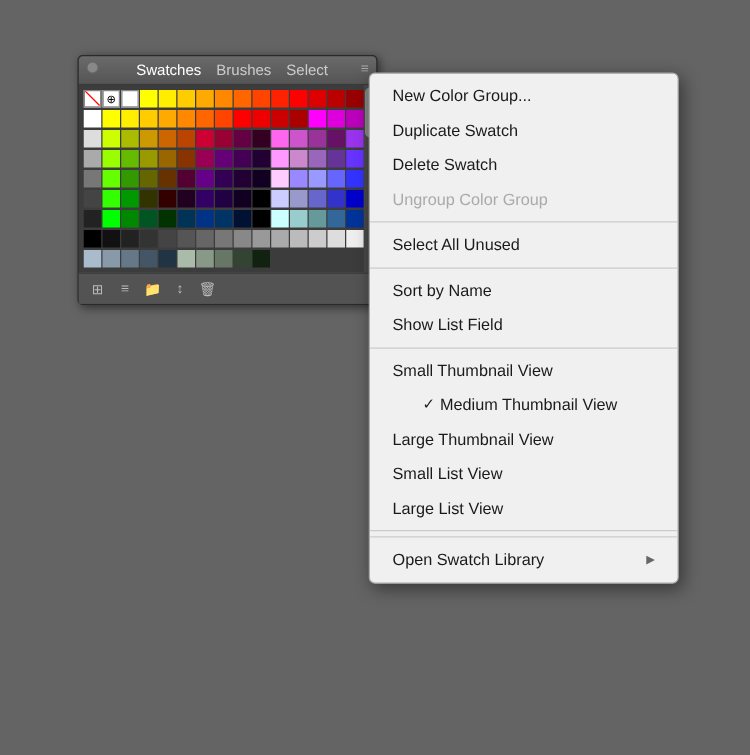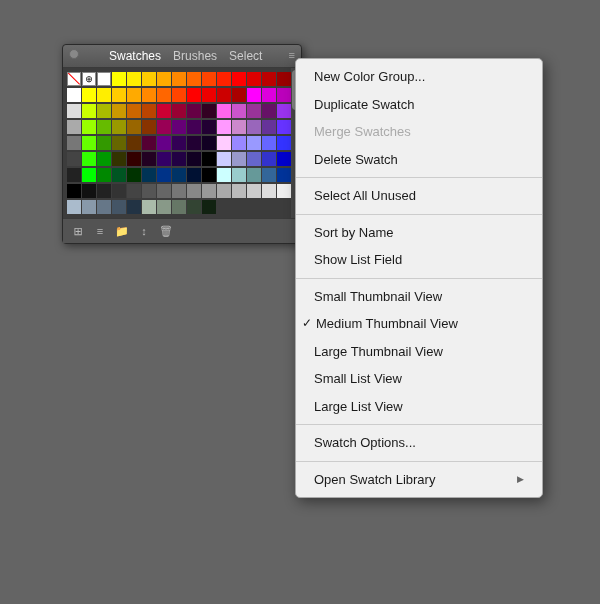--- a/index.html
+++ b/index.html
@@ -150,20 +150,21 @@
       align-items: center;
     }
     .menu-item.has-submenu::after {
       content: '▶';
       font-size: 9px;
       color: #666;
     }
     .menu-item.checked {
       position: relative;
       padding-left: 20px;
+      margin-left: 36px;
     }
     .menu-item.checked::before {
       content: '✓';
       position: absolute;
       left: 6px;
       font-size: 12px;
       color: #1a1a1a;
     }
     .menu-divider {
       height: 1px;
@@ -358,30 +359,29 @@
     <div class="toolbar-icon">≡</div>
     <div class="toolbar-icon">📁</div>
     <div class="toolbar-icon">↕</div>
     <div class="toolbar-icon">🗑</div>
   </div>
 </div>
 
 <div class="context-menu" id="context-menu">
     <div class="menu-item">New Color Group...</div>
     <div class="menu-item">Duplicate Swatch</div>
-    <div class="menu-item disabled">Merge Swatches</div>
     <div class="menu-item">Delete Swatch</div>
+    <div class="menu-item disabled">Ungroup Color Group</div>
     <div class="menu-divider"></div>
     <div class="menu-item">Select All Unused</div>
     <div class="menu-divider"></div>
     <div class="menu-item">Sort by Name</div>
     <div class="menu-item">Show List Field</div>
     <div class="menu-divider"></div>
     <div class="menu-item">Small Thumbnail View</div>
     <div class="menu-item checked">Medium Thumbnail View</div>
     <div class="menu-item">Large Thumbnail View</div>
     <div class="menu-item">Small List View</div>
     <div class="menu-item">Large List View</div>
     <div class="menu-divider"></div>
-    <div class="menu-item">Swatch Options...</div>
     <div class="menu-divider"></div>
     <div class="menu-item has-submenu">Open Swatch Library</div>
   </div>
 
 </body></html>

